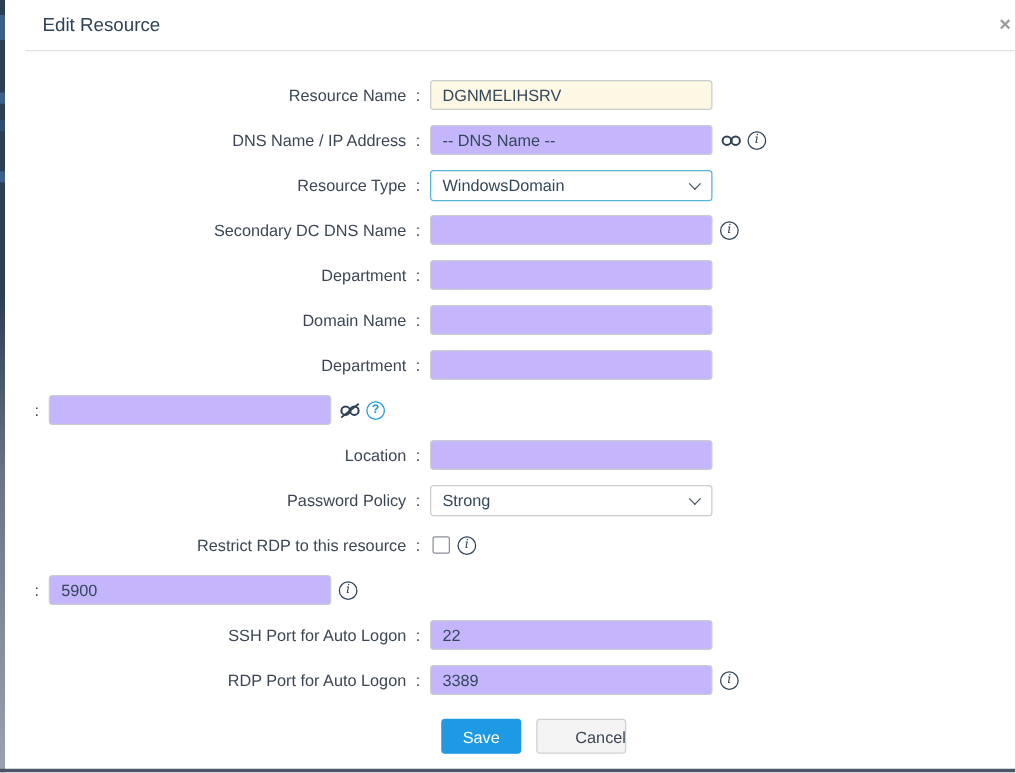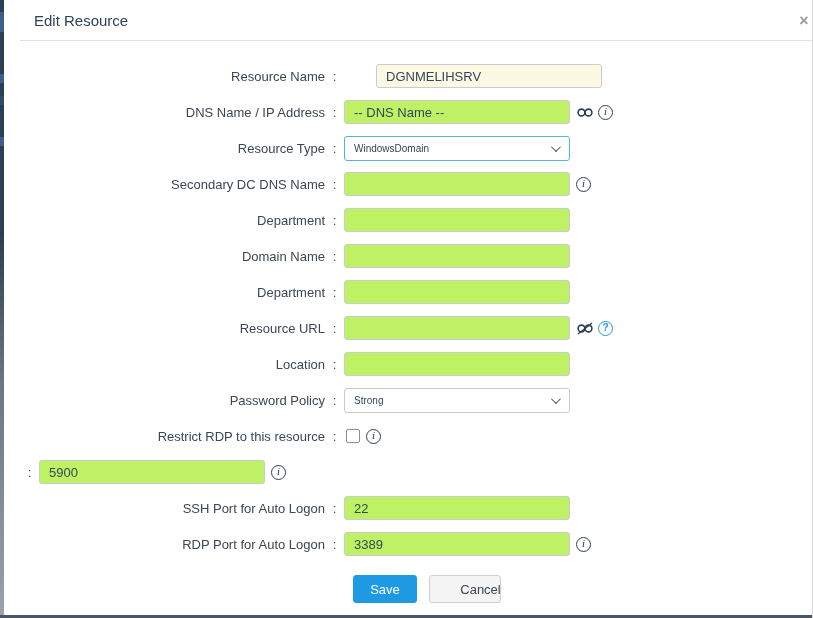--- a/index.html
+++ b/index.html
@@ -39,27 +39,27 @@
   }
   
   .form { padding-top:17px; }
   .row { display:flex; align-items:center; height:36px; }
   .lbl { width:305px; text-align:right; font-size:13px; color:#3c4654; }
   .colon { width:19px; text-align:center; font-size:13px; color:#3c4654; }
   .ctrl { display:flex; align-items:center; }
   .txt {
     width:226px; height:24px; border:1px solid #c8ccd0; border-radius:3px;
     padding:0 9px; font-family:"Liberation Sans",sans-serif; font-size:13px; color:#33475b;
-    background:#bef264; outline:none;
-  }
-  .txt.highlight { background:#fcf8e3;margin-left:32px; }
+    background:#c4b5fd; outline:none;
+  }
+  .txt.highlight { background:#fcf8e3; }
   .sel {
     width:226px; height:25px; border:1px solid #c8ccd0; border-radius:3px;
     display:flex; align-items:center; justify-content:space-between;
-    padding:0 9px; font-size:10px; color:#33475b; background:#fff; cursor:pointer;gap:45px;
+    padding:0 9px; font-size:13px; color:#33475b; background:#fff; cursor:pointer;gap:45px;
   }
   .sel.blue { border-color:#55b4da; }
   .chev {
     width:7px; height:7px; border-right:1.5px solid #44525f; border-bottom:1.5px solid #44525f;
     transform:rotate(45deg) translateY(-2px); margin-right:2px;
   }
   .cb {
     width:14px; height:14px; border:1px solid #8a9097; border-radius:2px;
     background:#fff; display:inline-block; cursor:pointer; margin-left:2px;
   }
@@ -162,21 +162,20 @@
       </div>
       <div class="row">
         <label class="lbl">Department</label>
         <span class="colon">:</span>
         <div class="ctrl">
           <input type="text" class="txt" style="">
         </div>
         <span class="icons"></span>
       </div>
       <div class="row">
-        <label class="lbl">Resource URL</label>
         <span class="colon">:</span>
         <div class="ctrl">
           <input type="text" class="txt" style="">
         </div>
         <span class="icons">
           <span class="ico-svg">
             <svg width="18" height="16" viewBox="0 0 18 16">
               <circle cx="5.5" cy="8.5" r="3.4" fill="none" stroke="#2e4154" stroke-width="1.6"></circle>
               <circle cx="12.5" cy="8.5" r="3.4" fill="none" stroke="#2e4154" stroke-width="1.6"></circle>
               <rect x="8" y="7.6" width="2" height="1.8" fill="#2e4154"></rect>

